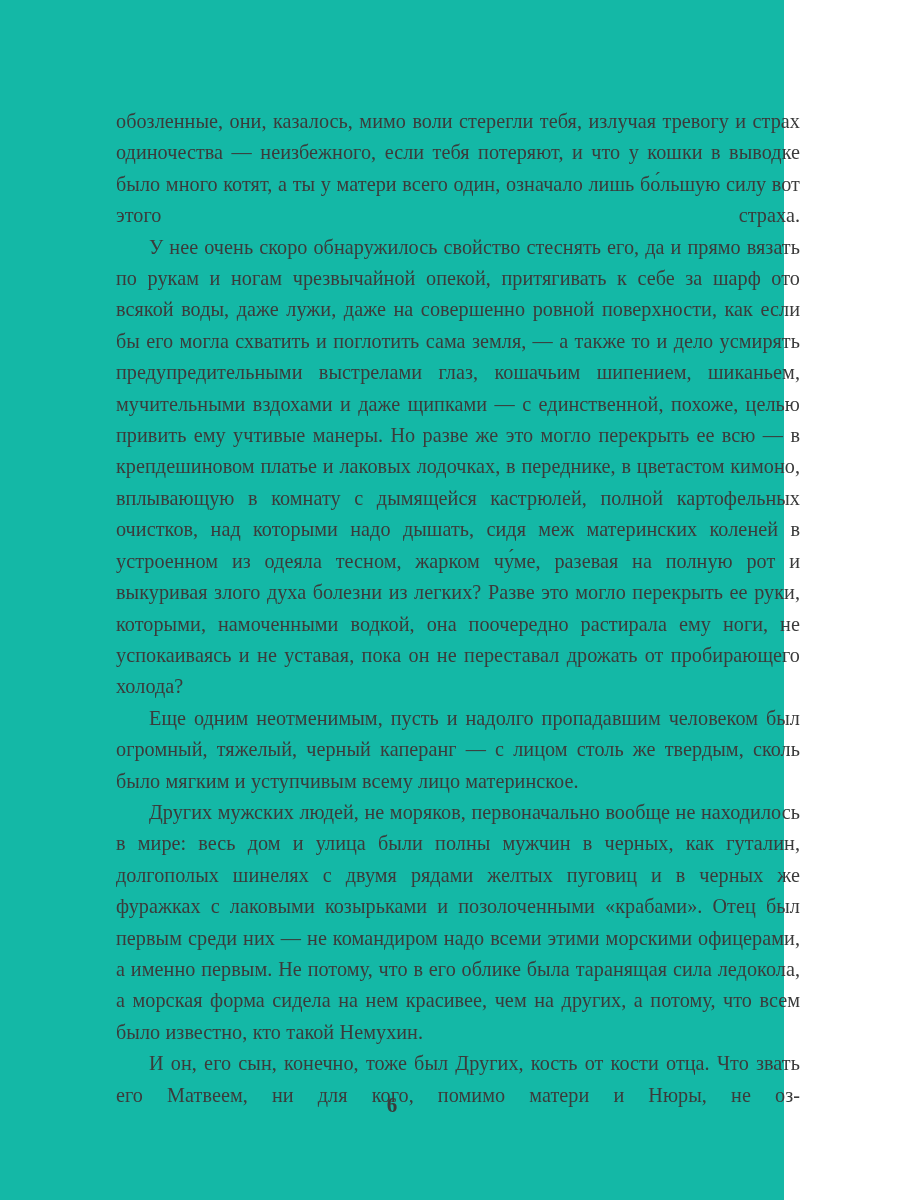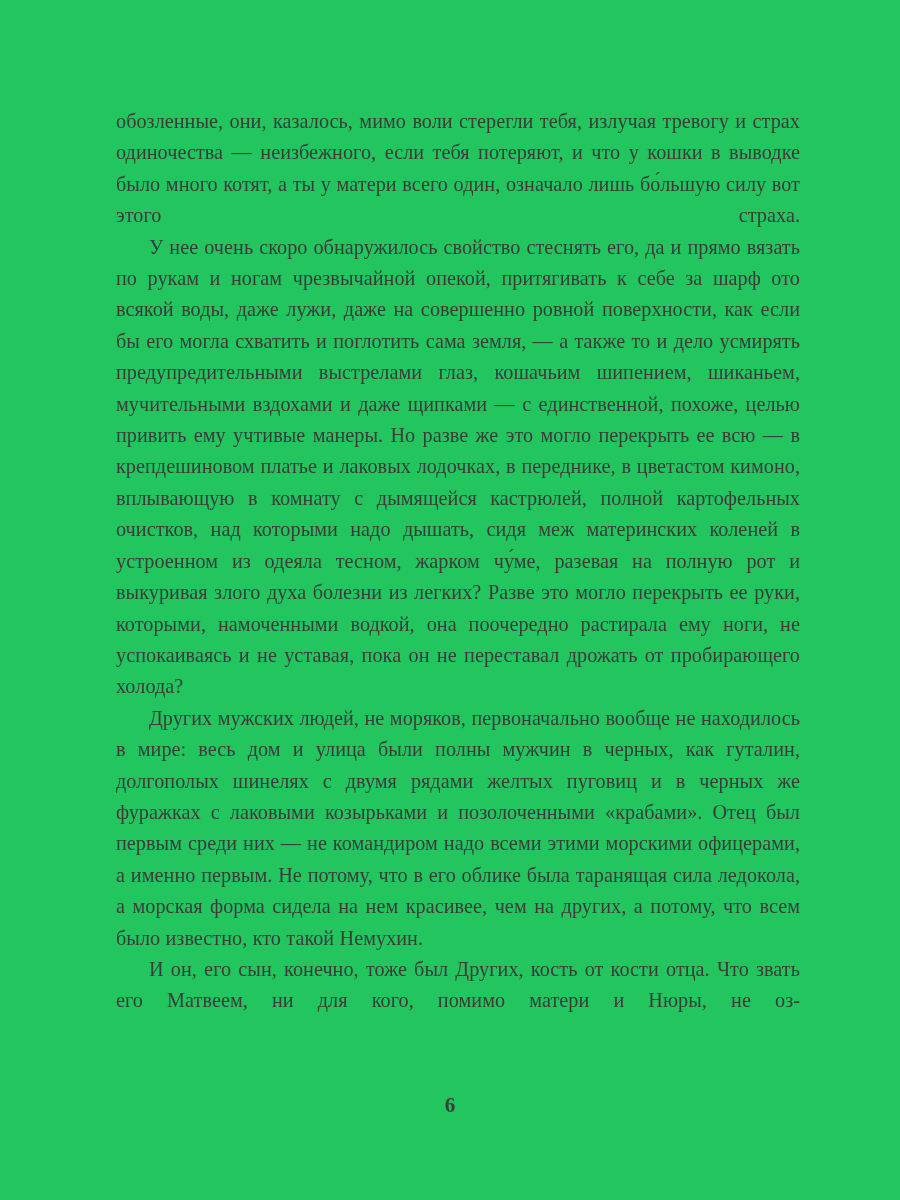--- a/index.html
+++ b/index.html
@@ -9,23 +9,23 @@
   body {
     width: 900px;
     height: 1200px;
     background: #ffffff;
     font-family: "Liberation Serif", "DejaVu Serif", serif;
     overflow: hidden;
   }
 
   .page {
     position: relative;
-    width: 900px;
+    width: 784px;
     height: 1200px;
-    background: #22c55e;
+    background: #14b8a6;
     box-sizing: border-box;
   }
 
   .text-block {
     position: absolute;
     left: 116px;
     top: 106px;
     width: 684px;
     color: #3b3b3b;
   }
@@ -68,20 +68,21 @@
 <body>
 
 <div class="page">
 
   <div class="text-block">
 
     <p class="para continues">обозленные, они, казалось, мимо воли стерегли тебя, излучая тревогу и страх одиночества — неизбежного, если тебя потеряют, и что у кошки в выводке было много котят, а ты у матери всего один, означало лишь бо́льшую силу вот этого страха.</p>
 
     <p class="para indent continues">У нее очень скоро обнаружилось свойство стеснять его, да и прямо вязать по рукам и ногам чрезвычайной опекой, притягивать к себе за шарф ото всякой воды, даже лужи, даже на совершенно ровной поверхности, как если бы его могла схватить и поглотить сама земля, — а также то и дело усмирять предупредительными выстрелами глаз, кошачьим шипением, шиканьем, мучительными вздохами и даже щипками — с единственной, похоже, целью привить ему учтивые манеры. Но разве же это могло перекрыть ее всю — в крепдешиновом платье и лаковых лодочках, в переднике, в цветастом кимоно, вплывающую в комнату с дымящейся кастрюлей, полной картофельных очистков, над которыми надо дышать, сидя меж материнских коленей в устроенном из одеяла тесном, жарком чу́ме, разевая на полную рот и выкуривая злого духа болезни из легких? Разве это могло перекрыть ее руки, которыми, намоченными водкой, она поочередно растирала ему ноги, не успокаиваясь и не уставая, пока он не переставал дрожать от пробирающего холода?</p>
 
+    <p class="para indent">Еще одним неотменимым, пусть и надолго пропадавшим человеком был огромный, тяжелый, черный каперанг — с лицом столь же твердым, сколь было мягким и уступчивым всему лицо материнское.</p>
 
     <p class="para indent">Других мужских людей, не моряков, первоначально вообще не находилось в мире: весь дом и улица были полны мужчин в черных, как гуталин, долгополых шинелях с двумя рядами желтых пуговиц и в черных же фуражках с лаковыми козырьками и позолоченными «крабами». Отец был первым среди них — не командиром надо всеми этими морскими офицерами, а именно первым. Не потому, что в его облике была таранящая сила ледокола, а морская форма сидела на нем красивее, чем на других, а потому, что всем было известно, кто такой Немухин.</p>
 
     <p class="para indent continues">И он, его сын, конечно, тоже был Других, кость от кости отца. Что звать его Матвеем, ни для кого, помимо матери и Нюры, не оз-</p>
 
   </div>
 
   <div class="folio">6</div>
 
 </div>

